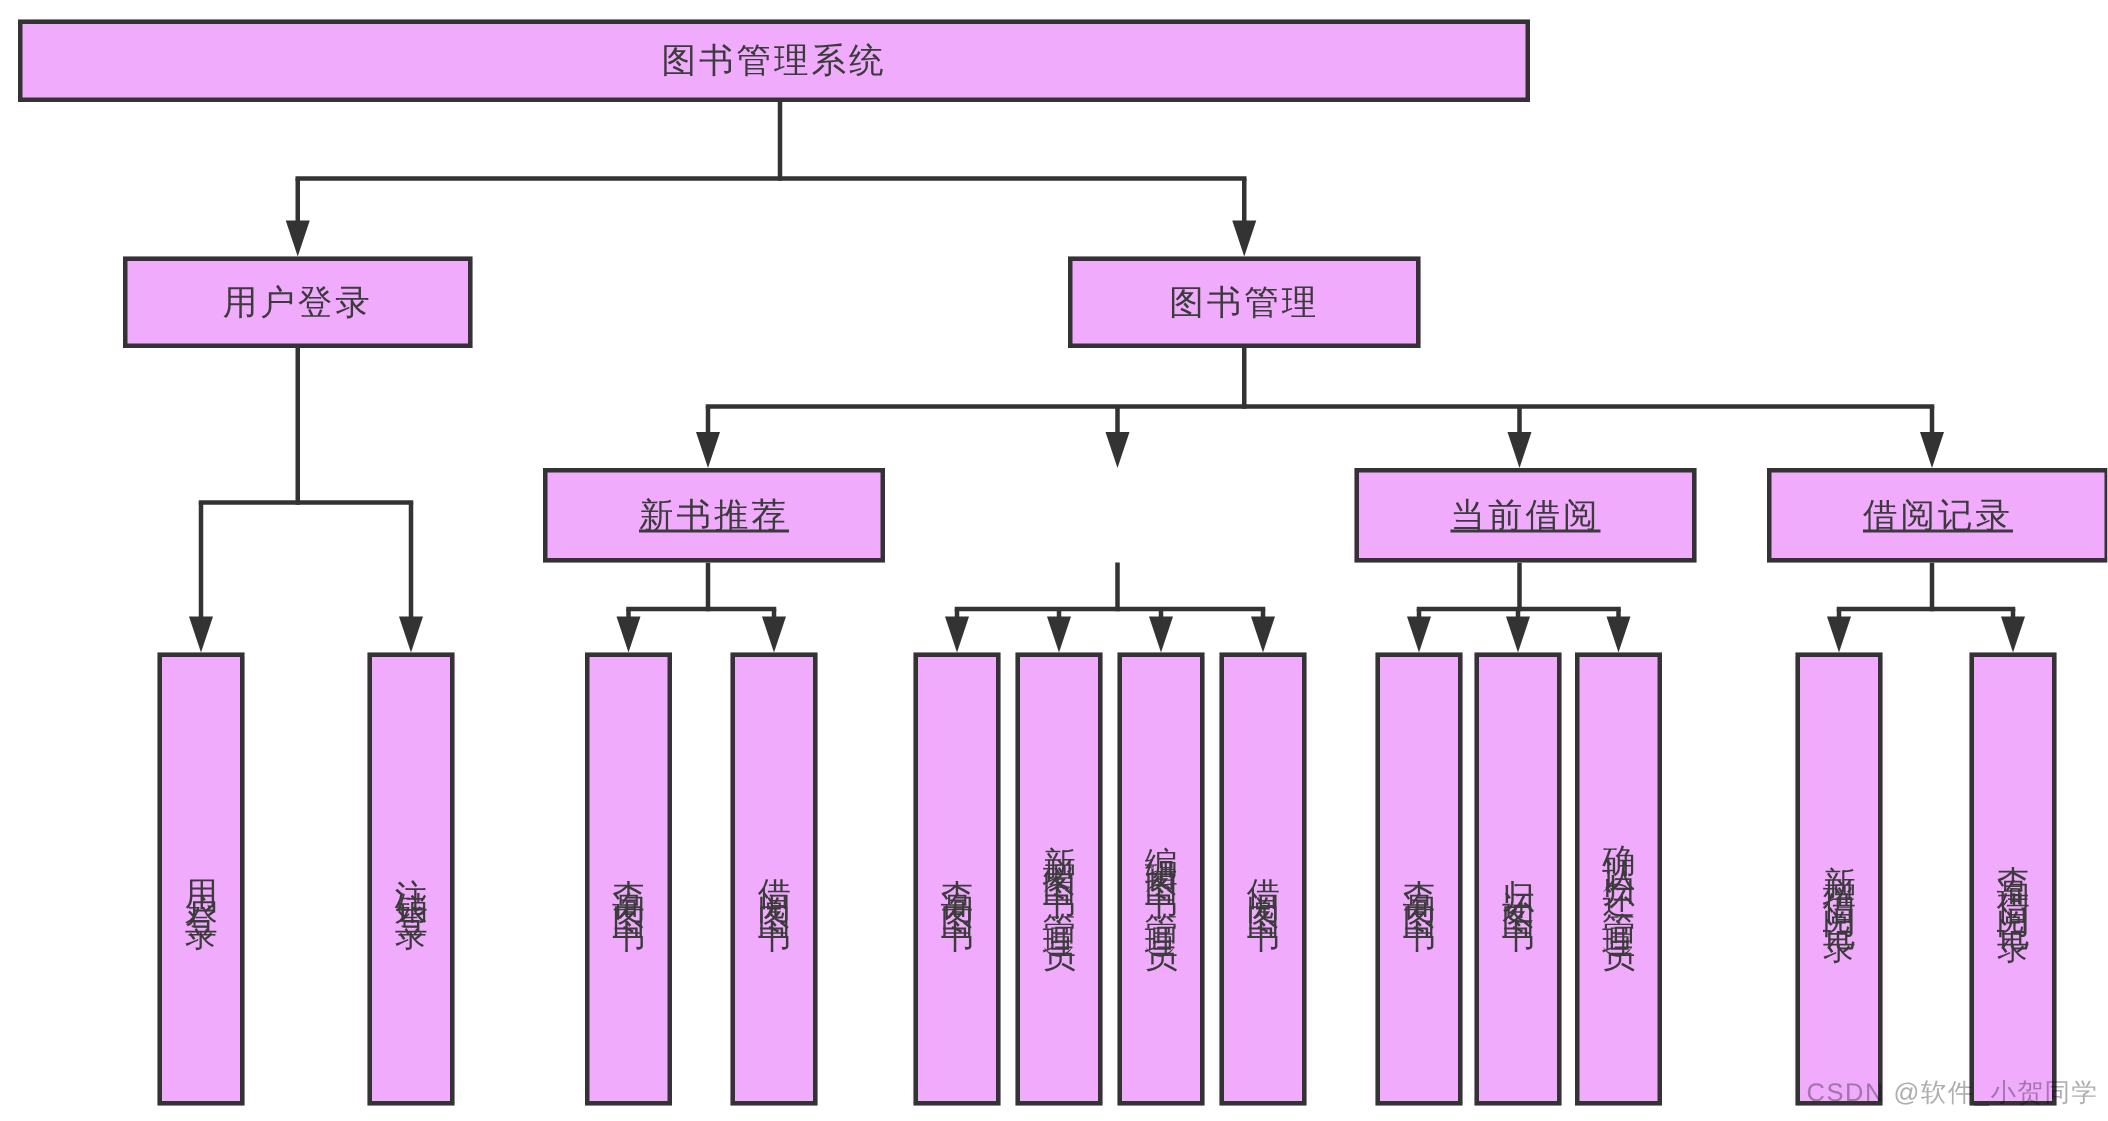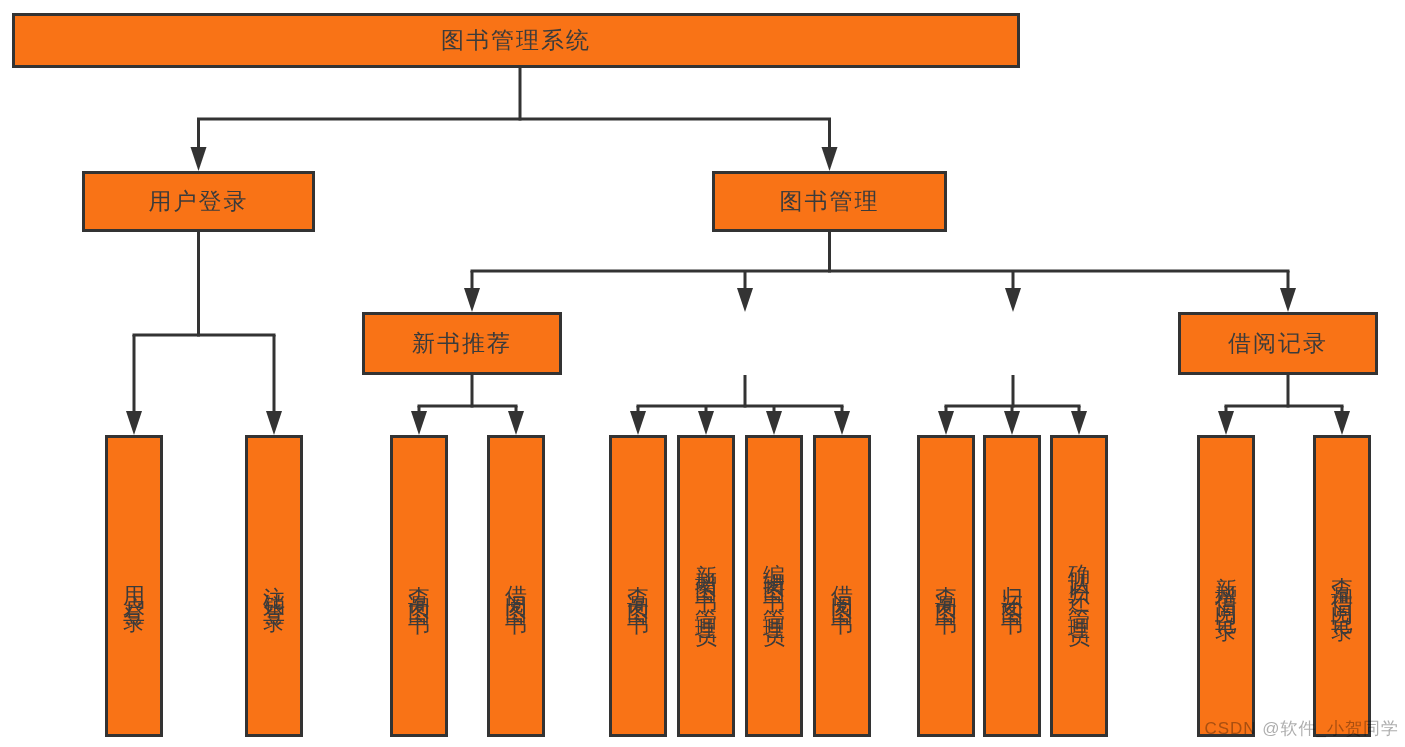--- a/index.html
+++ b/index.html
@@ -14,41 +14,41 @@
   .connector-layer {
     position: absolute;
     left: 0; top: 0;
     width: 1405px; height: 747px;
     z-index: 1;
   }
   .node {
     position: absolute;
     box-sizing: border-box;
     border: 3px solid #333333;
-    background: #f97316;
+    background: #f0abfc;
     display: flex;
     align-items: center;
     justify-content: center;
     color: #3b3b3b;
     z-index: 2;
   }
   .hbox { font-size: 23px; letter-spacing: 2px; white-space: nowrap; }
   .vbox { font-size: 22px; }
   .vtext {
     writing-mode: vertical-rl;
     text-orientation: mixed;
     letter-spacing: 9px;
     line-height: 1.1;
   }
   
   .n-root  { left: 12px;  top: 13px;  width: 1008px; height: 55px; }
   .n-login { left: 82px;  top: 171px; width: 233px;  height: 61px; }
   .n-mgmt  { left: 712px; top: 171px; width: 235px;  height: 61px; }
   
-  .n-l2   { top: 312px; width: 200px; height: 63px; }
+  .n-l2   { top: 312px; width: 228px; height: 63px; text-decoration: underline; }
   .n-rec  { left: 362px; }
   .n-bor  { left: 635px; }
   .n-cur  { left: 903px; }
   .n-recd { left: 1178px; }
   
   .n-leaf { top: 435px; width: 58px; height: 302px; }
   .lf-1  { left: 105px; }  .lf-2  { left: 245px; }
   .lf-3  { left: 390px; }  .lf-4  { left: 487px; }
   .lf-5  { left: 609px; }  .lf-6  { left: 677px; }
   .lf-7  { left: 745px; }  .lf-8  { left: 813px; }
@@ -157,20 +157,23 @@
   <div class="node hbox n-login">
     <span>用户登录</span>
   </div>
   <div class="node hbox n-mgmt">
     <span>图书管理</span>
   </div>
 
   <div class="node hbox n-l2 n-rec">
     <span>新书推荐</span>
   </div>
+  <div class="node hbox n-l2 n-cur">
+    <span>当前借阅</span>
+  </div>
   <div class="node hbox n-l2 n-recd">
     <span>借阅记录</span>
   </div>
 
   <div class="node vbox n-leaf lf-1">
     <span class="vtext">用户登录</span>
   </div>
   <div class="node vbox n-leaf lf-2">
     <span class="vtext">注销登录</span>
   </div>

